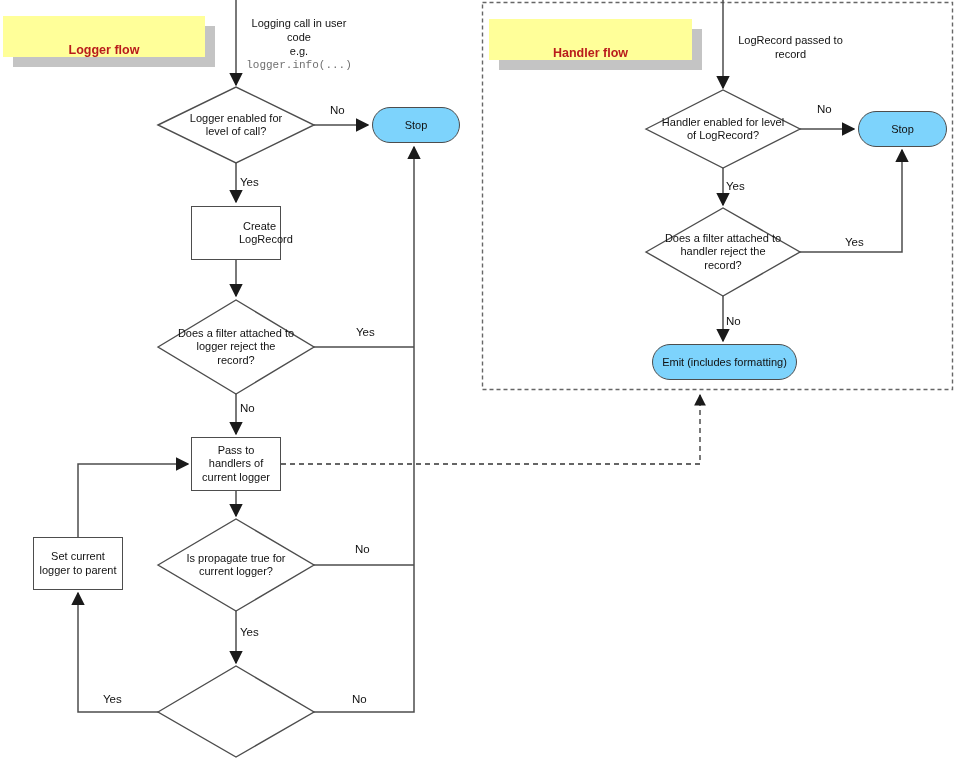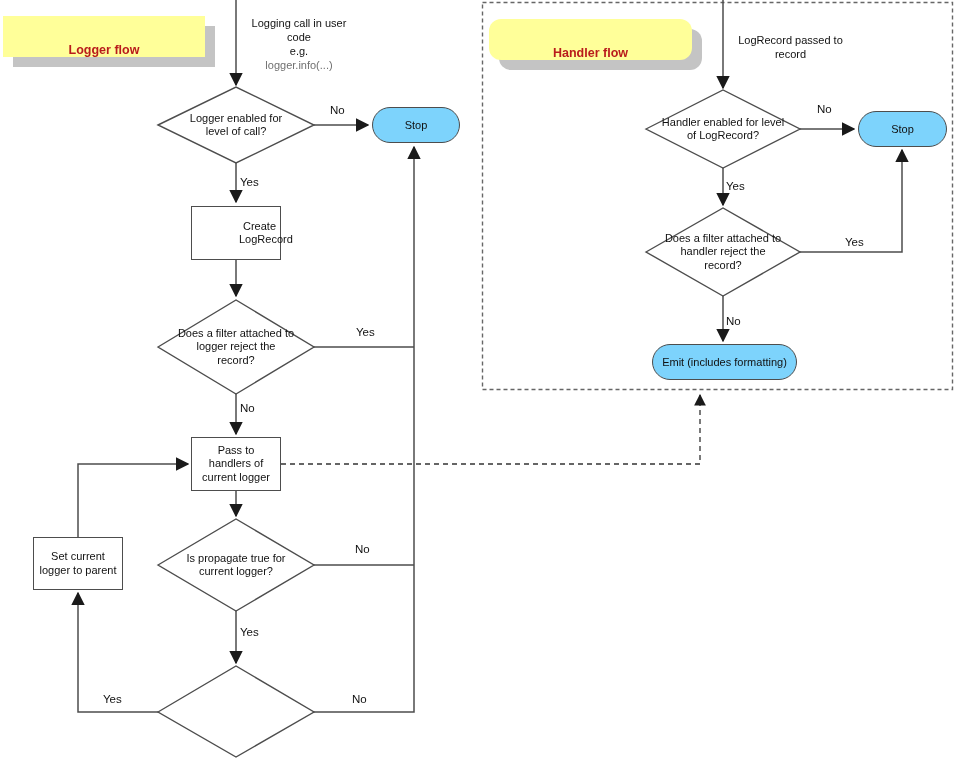--- a/index.html
+++ b/index.html
@@ -32,21 +32,21 @@
     position:absolute;background:#7dd3fc;border:1.3px solid var(--line,#555);
     border-radius:18px;display:flex;align-items:center;justify-content:center;
     text-align:center;font-size:11px;box-sizing:border-box;
   }
   .dtext{
     position:absolute;display:flex;align-items:center;justify-content:center;
     text-align:center;font-size:11px;line-height:13.5px;
   }
   .elabel{position:absolute;font-size:11.5px;color:#111;}
   .note{position:absolute;text-align:center;font-size:11px;line-height:14px;color:#111;}
-  .mono{font-family:Liberation Sans, sans-serif;color:#707070;font-size:11px;}
+  .mono{font-family:Liberation Mono, monospace;color:#707070;font-size:11px;}
   .inner{width:100%;}
   .pad74{padding:0 8px;} .pad80{padding:0 5px;}
 </style>
 </head>
 <body>
 
 <div id="stage">
 
   <svg id="wires" viewBox="0 0 955 758" xmlns="http://www.w3.org/2000/svg">
     <defs>
@@ -82,21 +82,21 @@
     <polygon class="shape" points="158,347 236,300 314,347 236,394"></polygon>
     <polygon class="shape" points="158,565 236,519 314,565 236,611"></polygon>
     <polygon class="shape" points="158,712 236,666 314,712 236,757"></polygon>
     <polygon class="shape" points="646,129 723,90 800,129 723,168"></polygon>
     <polygon class="shape" points="646,252 723,208 800,252 723,296"></polygon>
   </svg>
 
   <div class="titlebox" style="left:3px;top:16px;width:202px;height:41px;">
     <span>Logger flow</span>
   </div>
-  <div class="titlebox" style="left:489px;top:19px;width:203px;height:41px;border-radius:12px;">
+  <div class="titlebox" style="left:489px;top:19px;width:203px;height:41px;">
     <span>Handler flow</span>
   </div>
 
   <div class="note" style="left:243px;top:16px;width:112px;">
     <div>Logging call in user code</div>
     <div>e.g.</div>
     <div class="mono">logger.info(...)</div>
   </div>
   <div class="note" style="left:733px;top:33px;width:115px;">
     <div>LogRecord passed to record</div>

